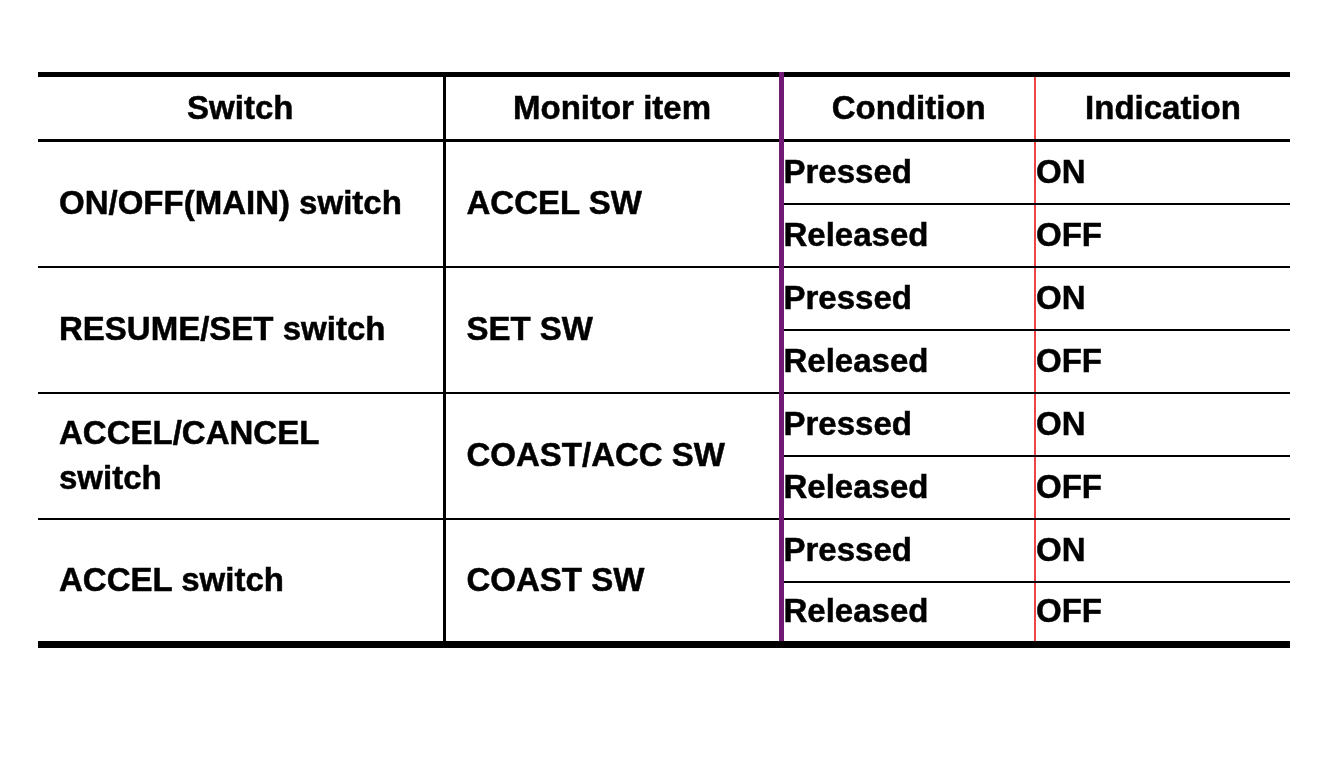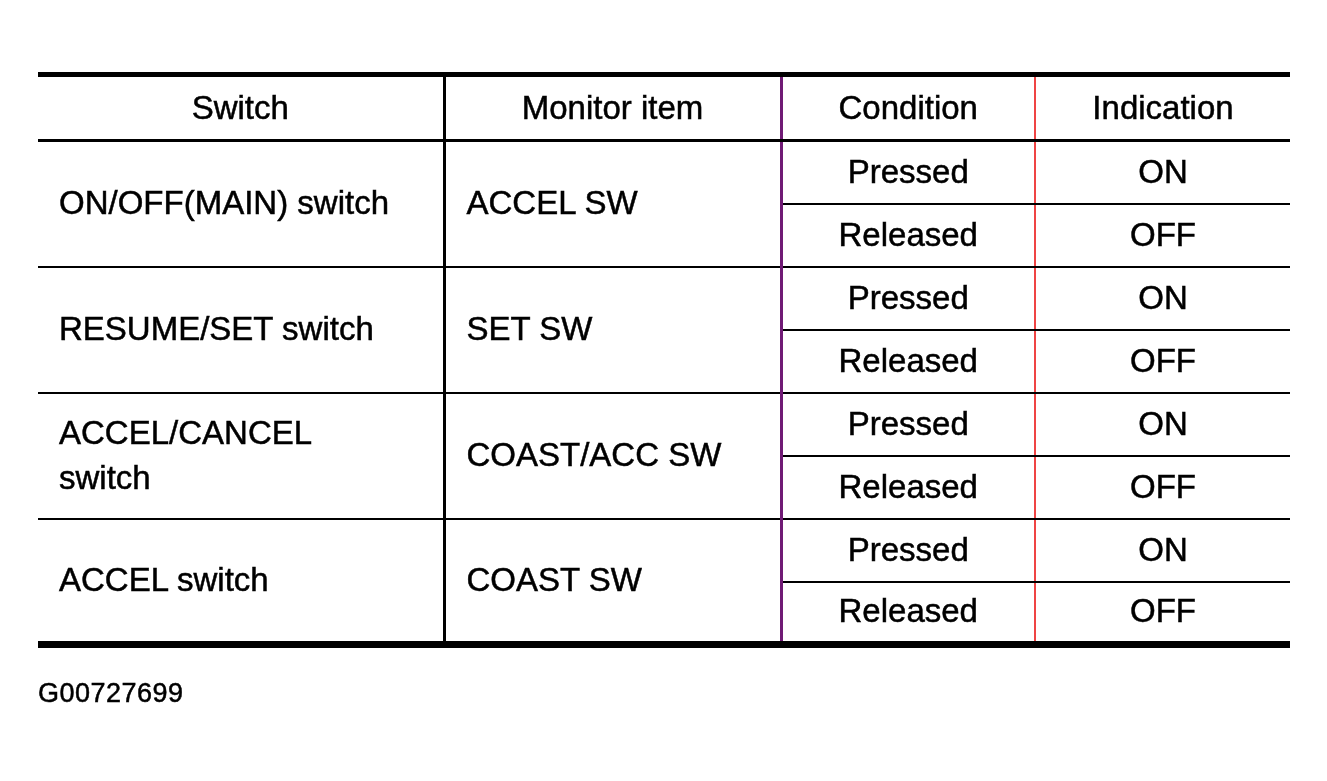--- a/index.html
+++ b/index.html
@@ -29,40 +29,40 @@
     width: 1252px;
     border-collapse: collapse;
     table-layout: fixed;
     border-top: 5px solid #000000;
     border-bottom: 7px solid #000000;
     font-size: 33px;
     line-height: 1.35;
   }
   th, td {
     vertical-align: middle;
-    font-weight: normal;
+    font-weight: bold;
     padding: 0;
     overflow: hidden;
   }
   th {
     height: 66px;
     text-align: center;
     border-bottom: 3px solid #000000;
   }
   td { height: 63px; }
   .c1 { border-right: 3px solid #000000; }
-  .c2 { border-right: 3px solid #701a75; }
+  .c2 { border-right: 5px solid #701a75; }
   .c3 { border-right: 2px solid #ef4444; }
   td.c1, td.c2 {
     text-align: left;
     padding-left: 21px;
     padding-right: 8px;
   }
   td.c1 { white-space: pre-line; }
-  td.c3, td.c4 { text-align: center; }
+  td.c3, td.c4 { text-align: left; }
   
   tr.sub-a td.c3, tr.sub-a td.c4 {
     border-bottom: 2px solid #000000;
   }
   
   td.grp, tr.sub-b td {
     border-bottom: 2px solid #000000;
   }
   .figure-code {
     position: absolute;
@@ -134,15 +134,14 @@
         <td class="c3">Pressed</td>
         <td class="c4">ON</td>
       </tr>
       <tr>
         <td class="c3">Released</td>
         <td class="c4">OFF</td>
       </tr>
     </tbody>
   </table>
 
-  <div class="figure-code">G00727699</div>
 
 </div>
 
 </body></html>

